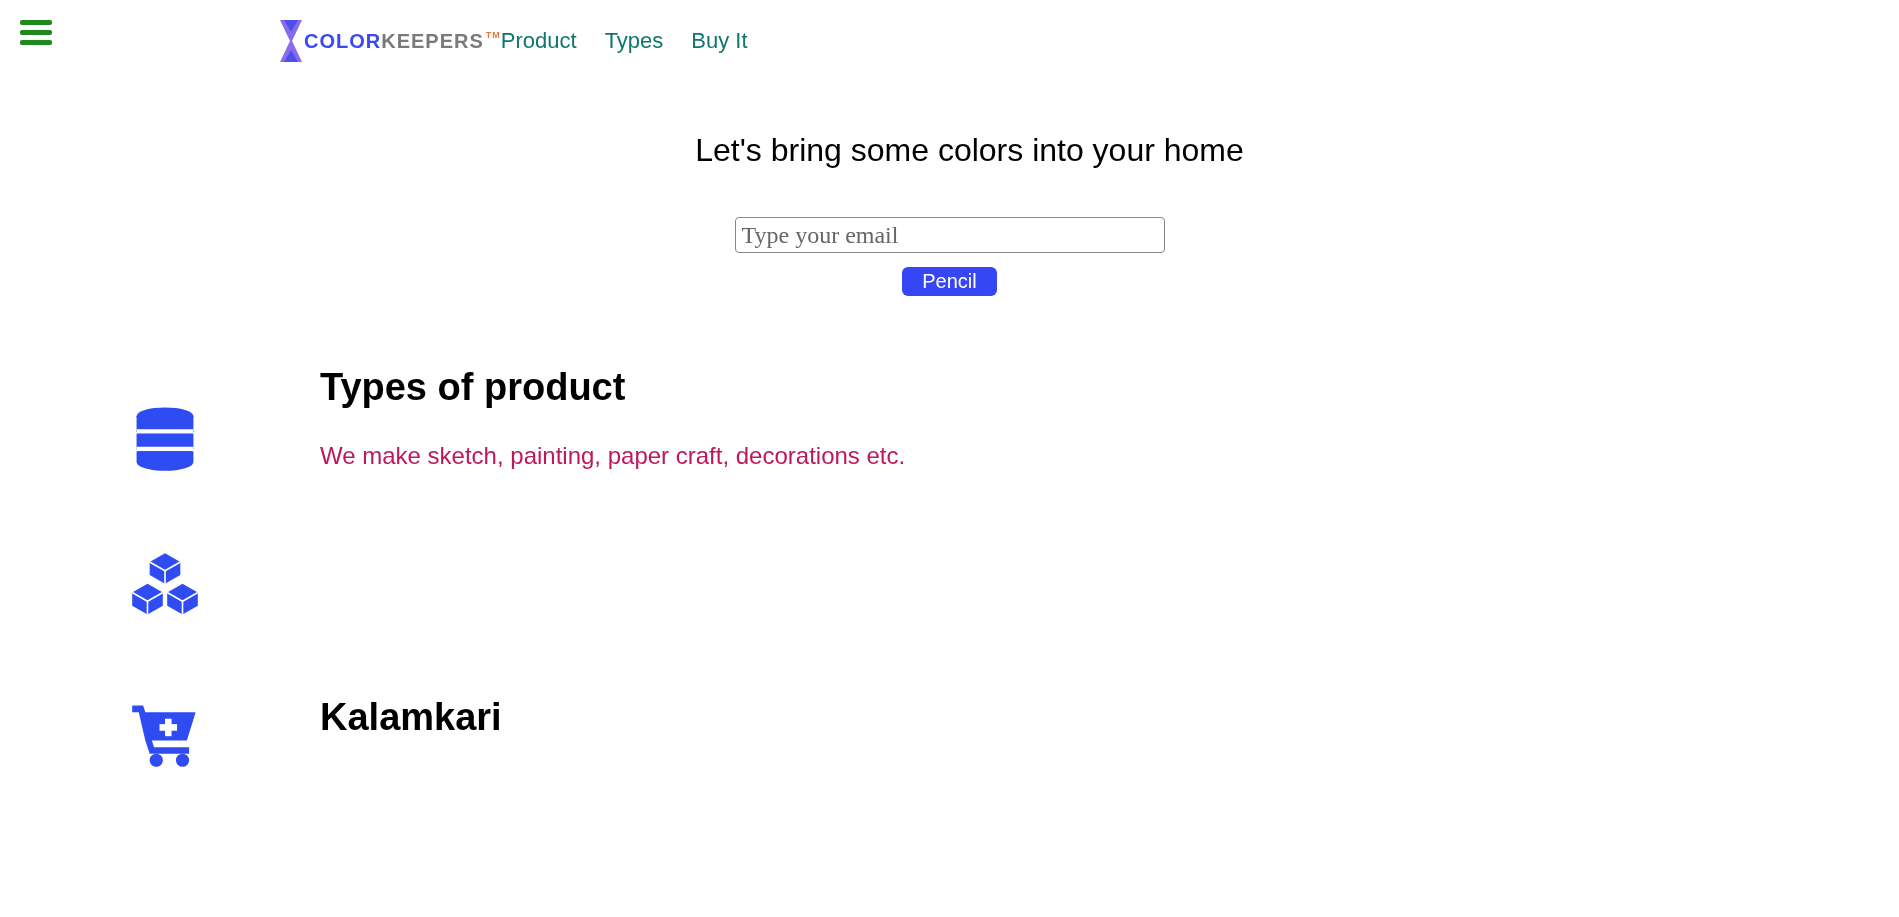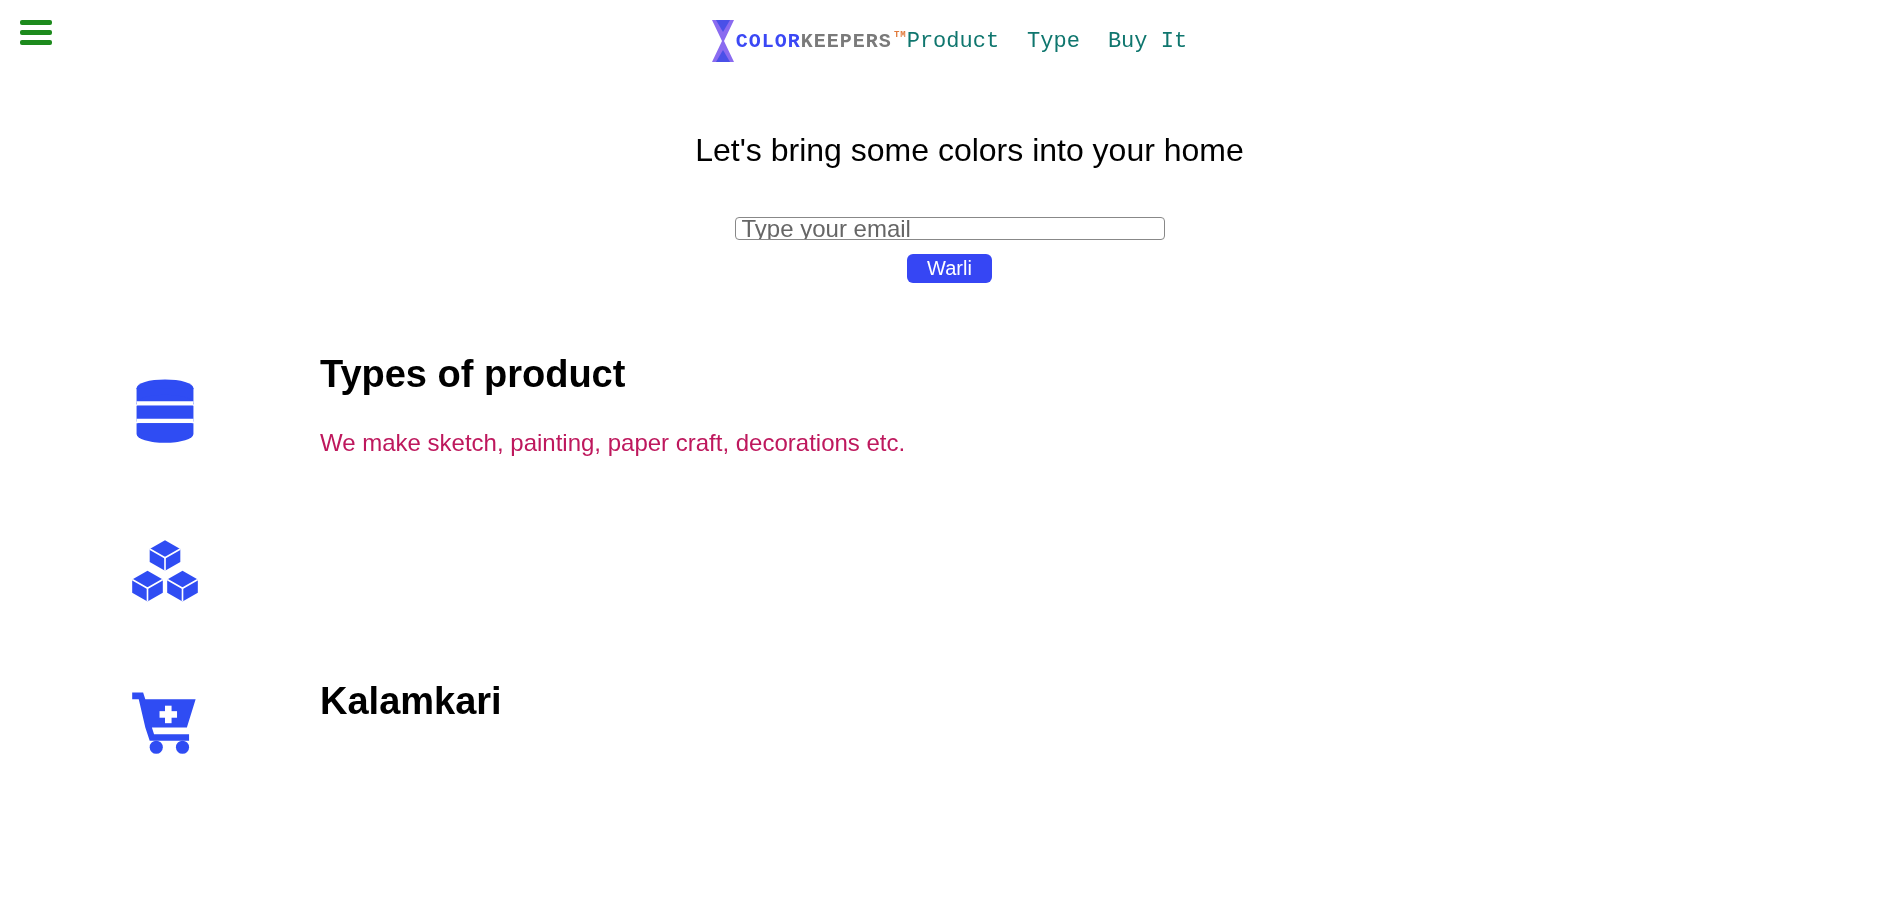--- a/index.html
+++ b/index.html
@@ -19,24 +19,23 @@
       top: 18px;
       left: 20px;
       cursor: pointer;
     }
     .hamburger svg {
       width: 32px;
       height: 28px;
     }
     .header {
       display: flex;
-      justify-content: center;
+      justify-content: flex-start;
       align-items: center;
       padding: 20px 280px 20px 280px;
-      font-family: Liberation Mono, monospace;
     }
     .logo {
       display: flex;
       align-items: center;
       gap: 2px;
     }
     .logo-mark {
       width: 22px;
       height: 42px;
       position: relative;
@@ -78,26 +77,27 @@
       padding-left: 40px;
     }
     .email-form {
       margin-top: 48px;
       display: flex;
       flex-direction: column;
       align-items: center;
     }
     .email-input {
       width: 430px;
-      height: 23px;
+      height: 36px;
       font-size: 24px;
       padding: 2px 6px;
       border: 1px solid #888;
       border-radius: 4px;
       color: #333;
+      font-family: Liberation Serif, serif;
     }
     .email-input::placeholder {
       color: #666;
     }
     .submit-btn {
       margin-top: 14px;
       background: #3646f4;
       color: #fff;
       border: none;
       border-radius: 6px;
@@ -108,21 +108,21 @@
     .features {
       margin-top: 70px;
       padding-left: 130px;
       padding-right: 60px;
       display: flex;
       flex-direction: column;
       gap: 70px;
     }
     .feature {
       display: flex;
-      align-items: center;
+      align-items: flex-end;
       gap: 120px;
     }
     .feature-icon {
       width: 70px;
       height: 70px;
       flex-shrink: 0;
       margin-top: 8px;
     }
     .feature-content {
       flex: 1;
@@ -158,30 +158,30 @@
         <polygon points="4,0 18,0 11,12" fill="#4a50e8"></polygon>
         <polygon points="4,42 18,42 11,30" fill="#4a50e8"></polygon>
       </svg>
     </span>
     <span class="logo-text">
       <span class="color">COLOR</span><span class="keepers">KEEPERS</span><span class="logo-tm">TM</span>
     </span>
   </div>
   <nav class="nav">
     <a href="#">Product</a>
-    <a href="#">Type</a>
+    <a href="#">Types</a>
     <a href="#">Buy It</a>
   </nav>
 </div>
 
 <div class="hero">
   <h2 class="hero-title">Let's bring some colors into your home</h2>
   <div class="email-form">
     <input type="email" class="email-input" placeholder="Type your email" style="">
-    <button class="submit-btn">Warli</button>
+    <button class="submit-btn">Pencil</button>
   </div>
 </div>
 
 <div class="features">
 
   <div class="feature">
     <div class="feature-icon">
       <svg viewBox="0 0 64 64" width="70" height="70">
         <ellipse cx="32" cy="12" rx="26" ry="8" fill="#2f4cf3"></ellipse>
         <path d="M6 12 v14 a26 8 0 0 0 52 0 V12" fill="#2f4cf3"></path>

